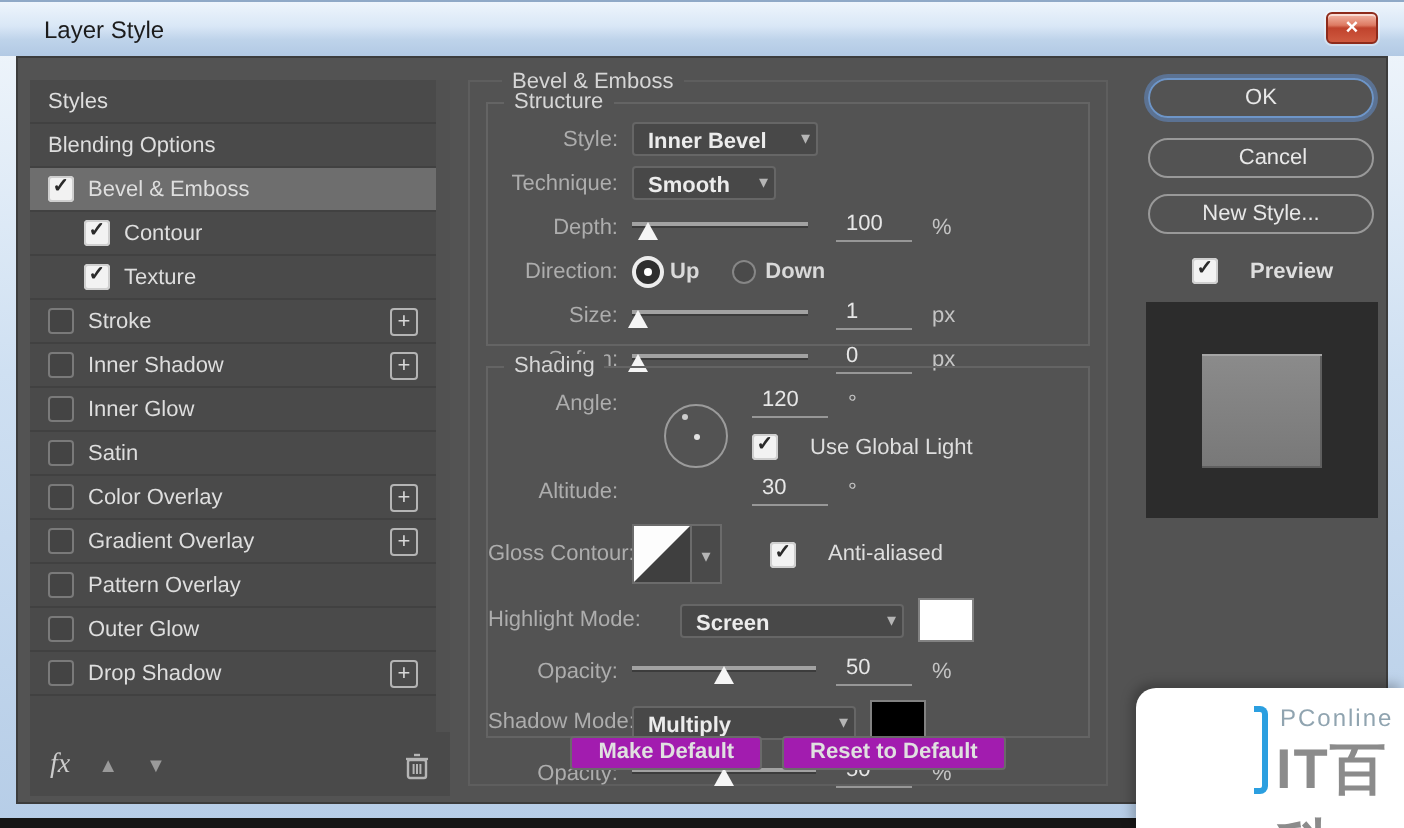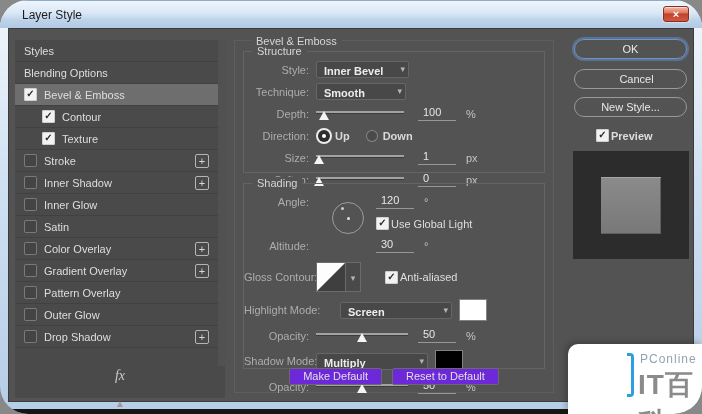--- a/index.html
+++ b/index.html
@@ -1,19 +1,19 @@
 <!DOCTYPE html>
 <html><head>
 <meta charset="utf-8">
 <style>
   * { margin:0; padding:0; box-sizing:border-box; }
   html,body { background:#888; }
   body { font-family:"Liberation Sans", sans-serif; }
   .window { position:relative; width:702px; height:414px; overflow:hidden;
-            background:linear-gradient(#f2f7fc, #cfe0f2 45%, #b6cde7);border-radius:28px; }
+            background:linear-gradient(#f2f7fc, #cfe0f2 45%, #b6cde7); }
   
   .titlebar { position:absolute; left:0; top:0; width:702px; height:28px;
               background:linear-gradient(#eef5fc, #d9e7f6 45%, #bed3ea 70%, #b2c9e4);
               border-top:1px solid #8fa9c7; }
   .title-text { position:absolute; left:22px; top:7px; font-size:12px; color:#1c1c1c; }
   .close-btn { position:absolute; right:13px; top:5px; width:26px; height:16px;
                background:linear-gradient(#f4b9a9, #dd7a62 40%, #c0432d 50%, #cf5a40);
                border:1px solid #8e2b1b; border-radius:3px;
                box-shadow:inset 0 1px 0 rgba(255,255,255,.55), 0 0 0 1px rgba(255,255,255,.35);
                color:#fff; font-size:11px; font-weight:bold; text-align:center; line-height:14px;
@@ -34,21 +34,21 @@
   .sb-row > .sb-label:first-child { margin-left:0; }
   .cb { width:13px; height:13px; border-radius:2px; flex:0 0 13px;
         font-size:10px; line-height:12px; text-align:center; }
   .cb.checked { background:#f2f2f2; color:#2a2a2a; font-weight:bold;
                 box-shadow:inset 0 0 0 1px #cfcfcf; }
   .cb.unchecked { background:#444; box-shadow:inset 0 0 0 1px #7a7a7a; }
   .plusbox { position:absolute; right:9px; top:4px; width:14px; height:14px;
              border:1px solid #b5b5b5; border-radius:2px; color:#d8d8d8;
              font-size:11px; line-height:12px; text-align:center; }
   .sb-footer { position:absolute; left:0; bottom:0; width:100%; height:30px;
-               display:flex; align-items:center; padding:0 10px; gap:14px;flex-direction:column; }
+               display:flex; align-items:center; padding:0 10px; gap:14px; }
   .fx-ico { font-size:14px; font-style:italic; color:#cccccc; font-family:"Liberation Serif", serif; }
   .arrow-ico { font-size:10px; color:#9a9a9a; }
   .trash-wrap { margin-left:auto; }
   
   .main { position:absolute; left:225px; top:11px; width:320px; height:353px;
           border:1px solid #5e5e5e; }
   .main-title { position:absolute; left:16px; top:-6px; background:#535353;
                 padding:0 5px; font-size:11px; color:#d6d6d6; }
   .groupbox { position:absolute; left:8px; right:8px; border:1px solid #646464; }
   .gb-structure { top:10px; height:122px; }
@@ -73,38 +73,38 @@
   .vunit { margin-left:10px; font-size:11px; color:#c4c4c4; }
   .radio { width:12px; height:12px; border-radius:50%; margin-right:5px; position:relative; }
   .radio.sel { background:#2e2e2e; box-shadow:0 0 0 2px #ededed; margin-left:2px; }
   .radio.sel::after { content:""; position:absolute; left:4px; top:4px; width:4px; height:4px;
                       border-radius:50%; background:#fff; }
   .radio.unsel { box-shadow:inset 0 0 0 1px #868686; background:#4a4a4a; }
   .rlabel { font-size:11px; color:#d9d9d9; font-weight:bold; margin-right:16px;text-align:center; }
   .small-cb { width:13px; height:13px; border-radius:2px; background:#f2f2f2; color:#2a2a2a;
               font-size:10px; line-height:12px; text-align:center; font-weight:bold;
               box-shadow:inset 0 0 0 1px #cfcfcf; flex:0 0 13px; }
-  .cb-lab { font-size:11px; color:#dedede; margin-left:2px; }
+  .cb-lab { font-size:11px; color:#dedede; margin-left:16px; }
   
   .dial { position:absolute; left:88px; top:18px; width:32px; height:32px; border-radius:50%;
           border:1px solid #9b9b9b; }
   .dial .c-dot { position:absolute; left:14px; top:14px; width:3px; height:3px;
                  border-radius:50%; background:#e2e2e2; }
   .dial .rim-dot { position:absolute; left:8px; top:4px; width:3px; height:3px;
                    border-radius:50%; background:#cdcdcd; }
   .angle-col { margin-left:132px; }
   .gloss-thumb { width:30px; height:30px; border:1px solid #6b6b6b;
                  background:linear-gradient(to bottom right, #fdfdfd 49.6%, #3f3f3f 50.4%); }
   .gloss-chev { width:15px; height:30px; background:#4a4a4a; border:1px solid #6b6b6b;
                 border-left:none; color:#b5b5b5; font-size:9px; text-align:center; line-height:30px; }
   .swatch { width:28px; height:22px; border:1px solid #828282; margin-left:7px; }
   .def-btn-row { position:absolute; left:0; right:0; bottom:7px; display:flex;
                  justify-content:center; gap:10px; }
-  .def-btn { height:17px; padding:0 13px; background:#6d28d9; border:1px solid #6a6a6a;
-             border-radius:2px; font-size:11px; color:#e0e0e0; font-weight:normal;
+  .def-btn { height:17px; padding:0 13px; background:#a21caf; border:1px solid #6a6a6a;
+             border-radius:2px; font-size:11px; color:#e0e0e0; font-weight:bold;
              line-height:15px; cursor:default; }
   
   .rightcol { position:absolute; left:557px; top:0; width:129px; height:374px; }
   .pill-btn { position:absolute; left:8px; width:113px; height:20px; border-radius:10px;
               border:1px solid #999; background:transparent; font-size:11px; color:#e8e8e8;
               text-align:center; line-height:18px; cursor:default; }
   .pill-ok { top:10px; border-color:#6d95c8; box-shadow:0 0 0 2px rgba(98,140,200,.55); }
   .pill-cancel { top:40px;padding-left:12px; }
   .pill-new { top:68px; }
   .preview-row { position:absolute; left:30px; top:100px; display:flex; align-items:center; }
@@ -230,21 +230,21 @@
         <div class="frow" style="margin-top:9px;">
           <span class="flabel">Style:</span>
           <div class="dropdown" style="width:93px;">
             <span>Inner Bevel</span>
             <span class="chev">▾</span>
           </div>
         </div>
 
         <div class="frow">
           <span class="flabel">Technique:</span>
-          <div class="dropdown" style="width:90px;">
+          <div class="dropdown" style="width:72px;">
             <span>Smooth</span>
             <span class="chev">▾</span>
           </div>
         </div>
 
         <div class="frow">
           <span class="flabel">Depth:</span>
           <div class="slider">
             <div class="track"></div>
             <div class="thumb" style="left: 9%;"></div>

